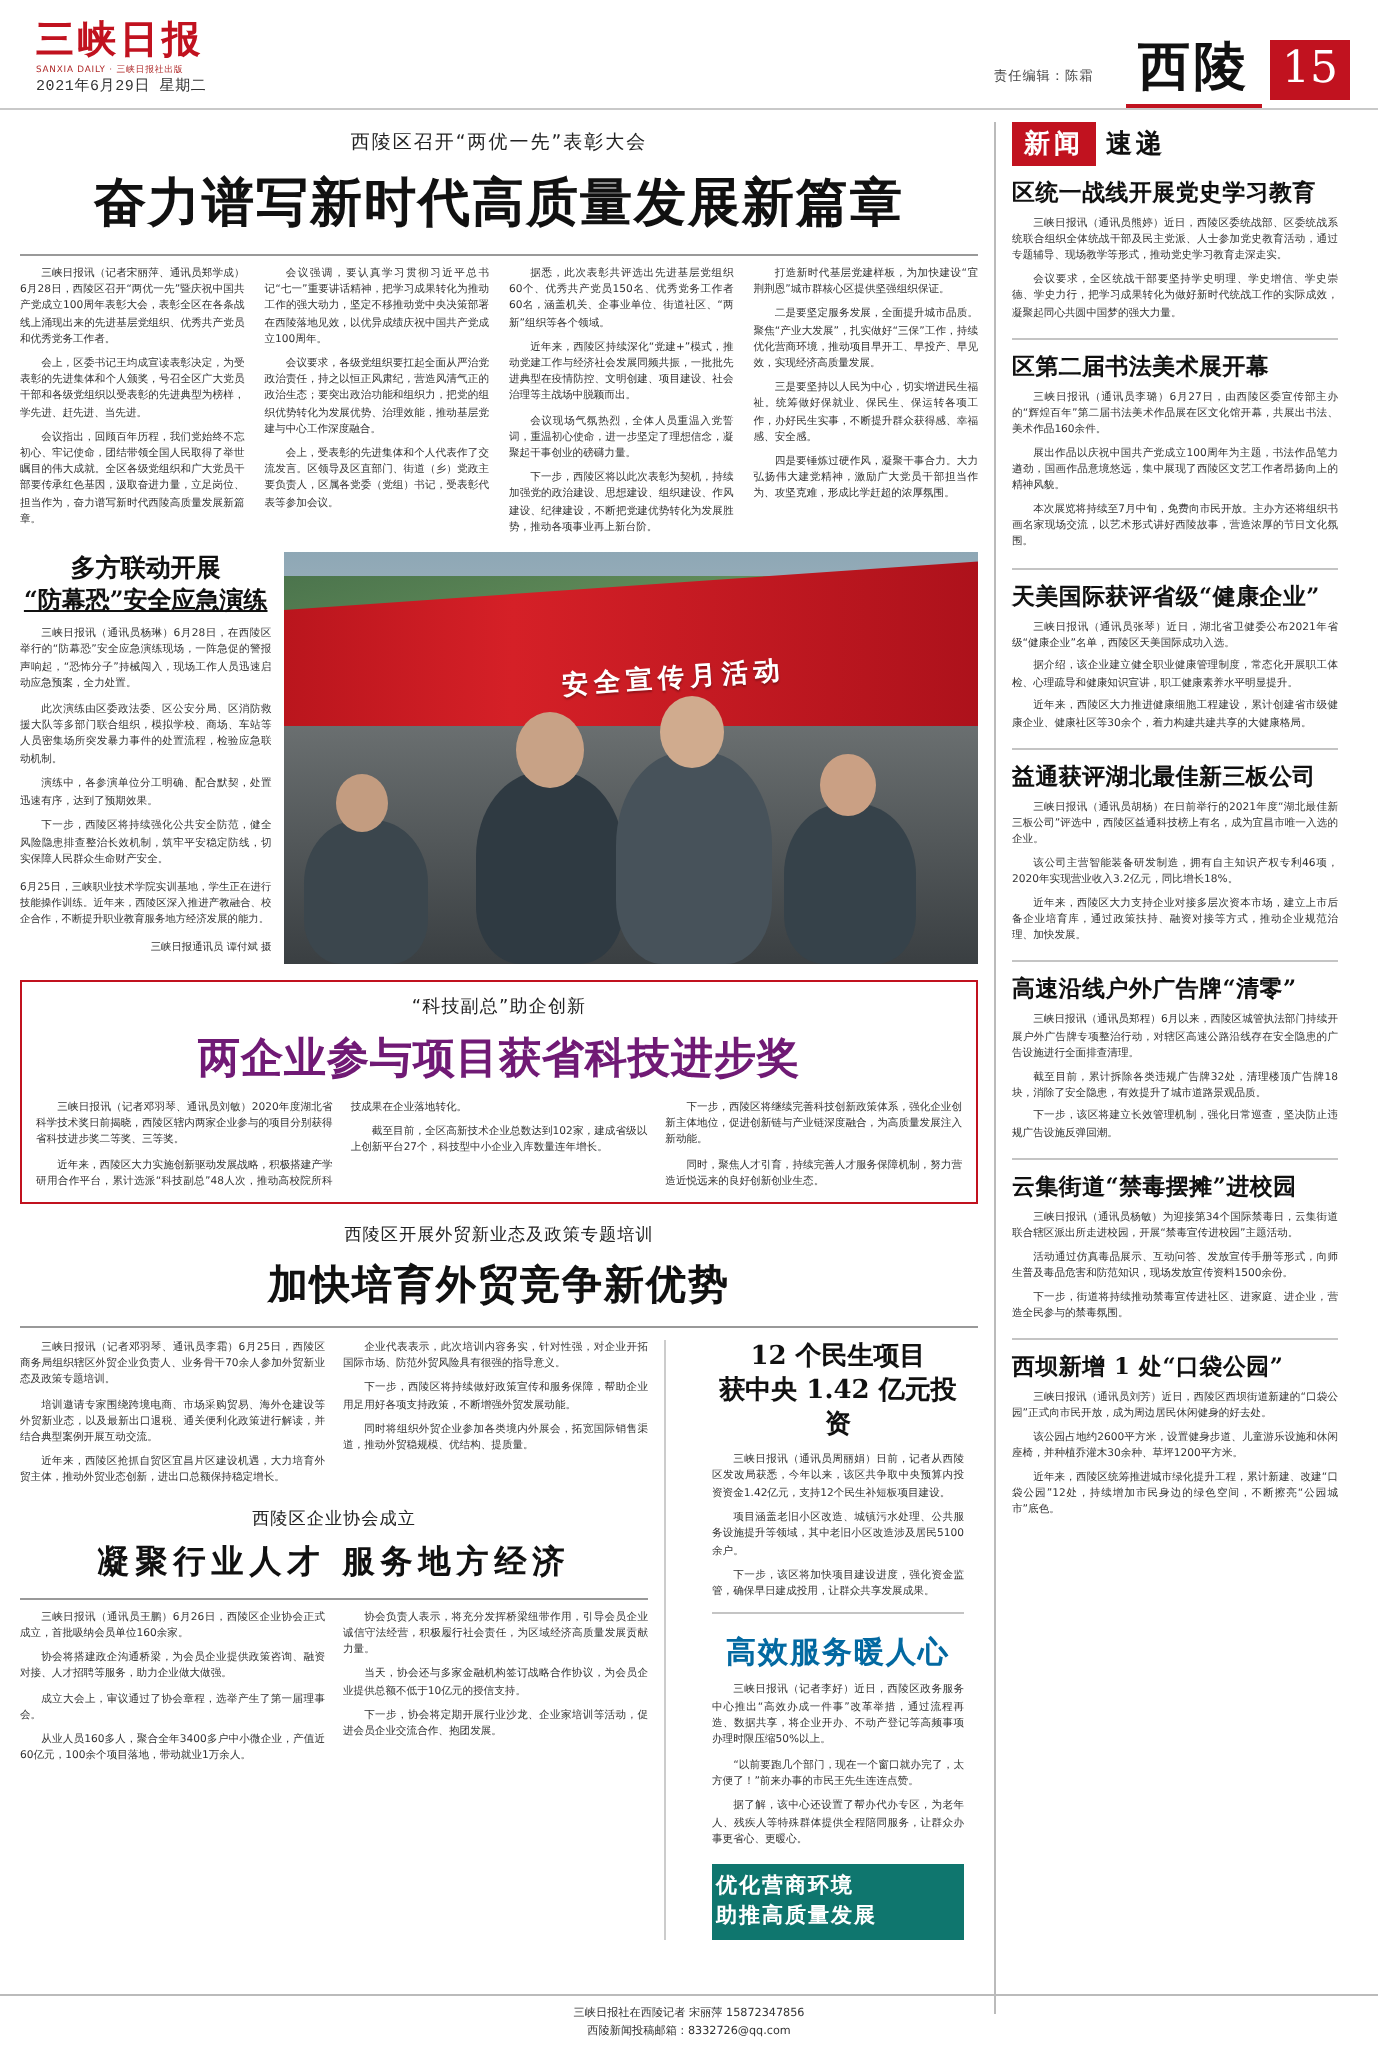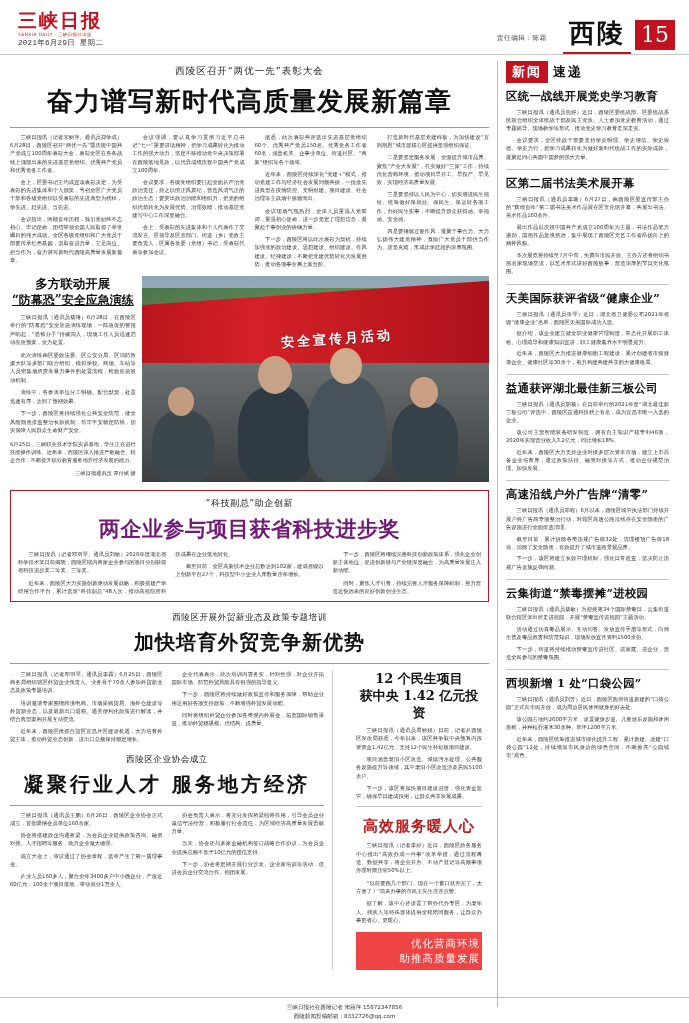--- a/index.html
+++ b/index.html
@@ -287,21 +287,21 @@
     font-weight: bold;
     font-size: 20px;
     text-align: center;
     color: #111;
     margin: 5px 0 7px 0;
     letter-spacing: 1px;
   }
   .sub-title-2 {
     font-family: "DejaVu Serif", "Liberation Serif", serif;
     font-weight: bold;
-    font-size: 20px;
+    font-size: 16px;
     text-align: center;
     color: #111;
     margin: 5px 0 7px 0;
     letter-spacing: 3px;
   }
 
   
   .split-row { display: flex; margin-top: 6px; }
   .split-main { width: 322px; padding-right: 8px; box-sizing: border-box; }
   .split-side { width: 150px; box-sizing: border-box; border-left: 1px solid #ccc; padding-left: 23px;}
@@ -321,33 +321,33 @@
     color: #333;
     text-align: justify;
     margin-top: 5px;
   }
   .side-text p { margin: 0 0 4px 0; text-indent: 2em; }
 
   .side-head2 {
     font-family: "DejaVu Serif", "Liberation Serif", serif;
     font-weight: bold;
     font-size: 15px;
-    color: #b91c1c;
+    color: #0369a1;
     text-align: center;
     margin-top: 10px;
     letter-spacing: 1px;
   }
 
   .blue-banner {
     margin-top: 8px;
-    background: #ef4444;
+    background: #0f766e;
     color: #fff;
-    text-align: right;
-    font-family: "DejaVu Serif", "Liberation Serif", serif;
-    font-weight: normal;
+    text-align: left;
+    font-family: "DejaVu Serif", "Liberation Serif", serif;
+    font-weight: bold;
     font-size: 10.5px;
     line-height: 15px;
     padding: 4px 2px;
     letter-spacing: 1px;
   }
 
   
   .news-flag {
     display: flex;
     align-items: center;

